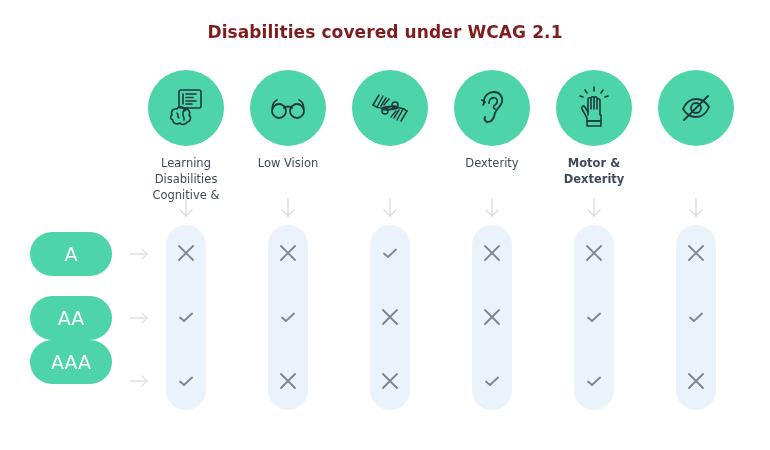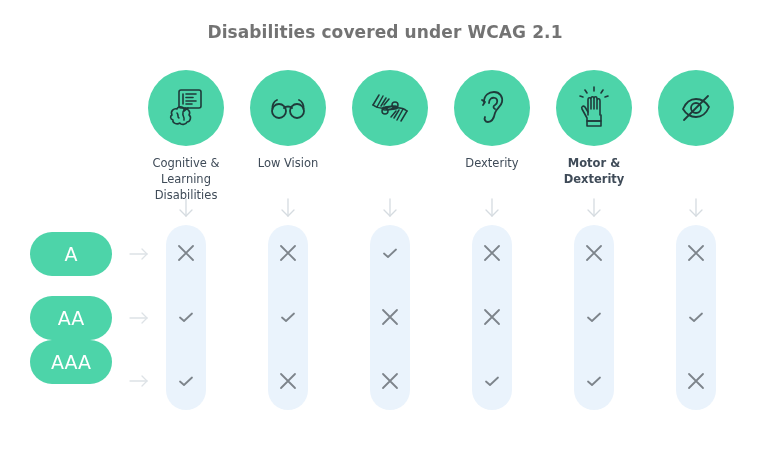--- a/index.html
+++ b/index.html
@@ -1,19 +1,19 @@
 <!DOCTYPE html>
 <html><head>
 <meta charset="utf-8">
 <style>
   html, body { margin:0; padding:0; background:#ffffff; }
   body { width:770px; height:450px; position:relative; overflow:hidden;
          font-family:"DejaVu Sans", "Liberation Sans", sans-serif; color:#3f4b58; }
   .title { position:absolute; left:0; width:770px; top:22px; text-align:center;
-           font-size:17px; font-weight:bold; color:#737373; letter-spacing:0.1px; }
+           font-size:17px; font-weight:bold; color:#7f1d1d; letter-spacing:0.1px; }
   .col { position:absolute; top:70px; width:116px; }
   .circle { width:76px; height:76px; border-radius:50%; background:#4dd4a9;
             margin:0 auto; display:flex; align-items:center; justify-content:center; }
   .circle svg { width:46px; height:46px; }
   .label { margin-top:9px; text-align:center; font-size:11.5px; line-height:16px; color:#3f4b58; }
   .darrow { position:absolute; top:197px; width:20px; height:22px; }
   .pill { position:absolute; top:225px; width:40px; height:185px; border-radius:20px; background:#eaf3fc; }
   .cell { position:absolute; width:24px; height:24px; }
   .level { position:absolute; left:30px; width:82px; height:44px; border-radius:22px; background:#4dd4a9;
            color:#ffffff; font-size:19px; display:flex; align-items:center; justify-content:center; }
@@ -33,22 +33,22 @@
       <line x1="23" y1="12.5" x2="30" y2="12.5"></line>
         <line x1="23" y1="16" x2="33" y2="16"></line>
         <line x1="23" y1="19" x2="29" y2="19"></line>
       <path d="M22 23 L20 27 L25 23"></path>
       <path d="M9 30 C7 26 11 23 14 24 C15 21 20 21 21 24 C25 23 28 27 26 30 C29 32 27 37 24 37 C23 40 18 40 17 38 C14 40 9 38 10 35 C7 34 7 31 9 30 Z"></path>
       <path d="M14 28 C16 30 14 32 16 33"></path>
         <path d="M20 28 C19 31 22 32 21 35"></path>
     </svg>
   </div>
   <div class="label">
+    <div>Learning Disabilities</div>
     <div>Cognitive &amp;</div>
-    <div>Learning Disabilities</div>
   </div>
 </div>
 
 <div class="col" style="left:230px;">
   <div class="circle">
     <svg viewBox="0 0 46 46" fill="none" stroke="#1f3a3a" stroke-width="1.8" stroke-linecap="round">
       <circle cx="14" cy="26" r="7"></circle>
         <circle cx="32" cy="26" r="7"></circle>
       <path d="M19 23 C21 21 25 21 27 23"></path>
       <path d="M7.5 24 C7 20 9 16 12 15"></path>

